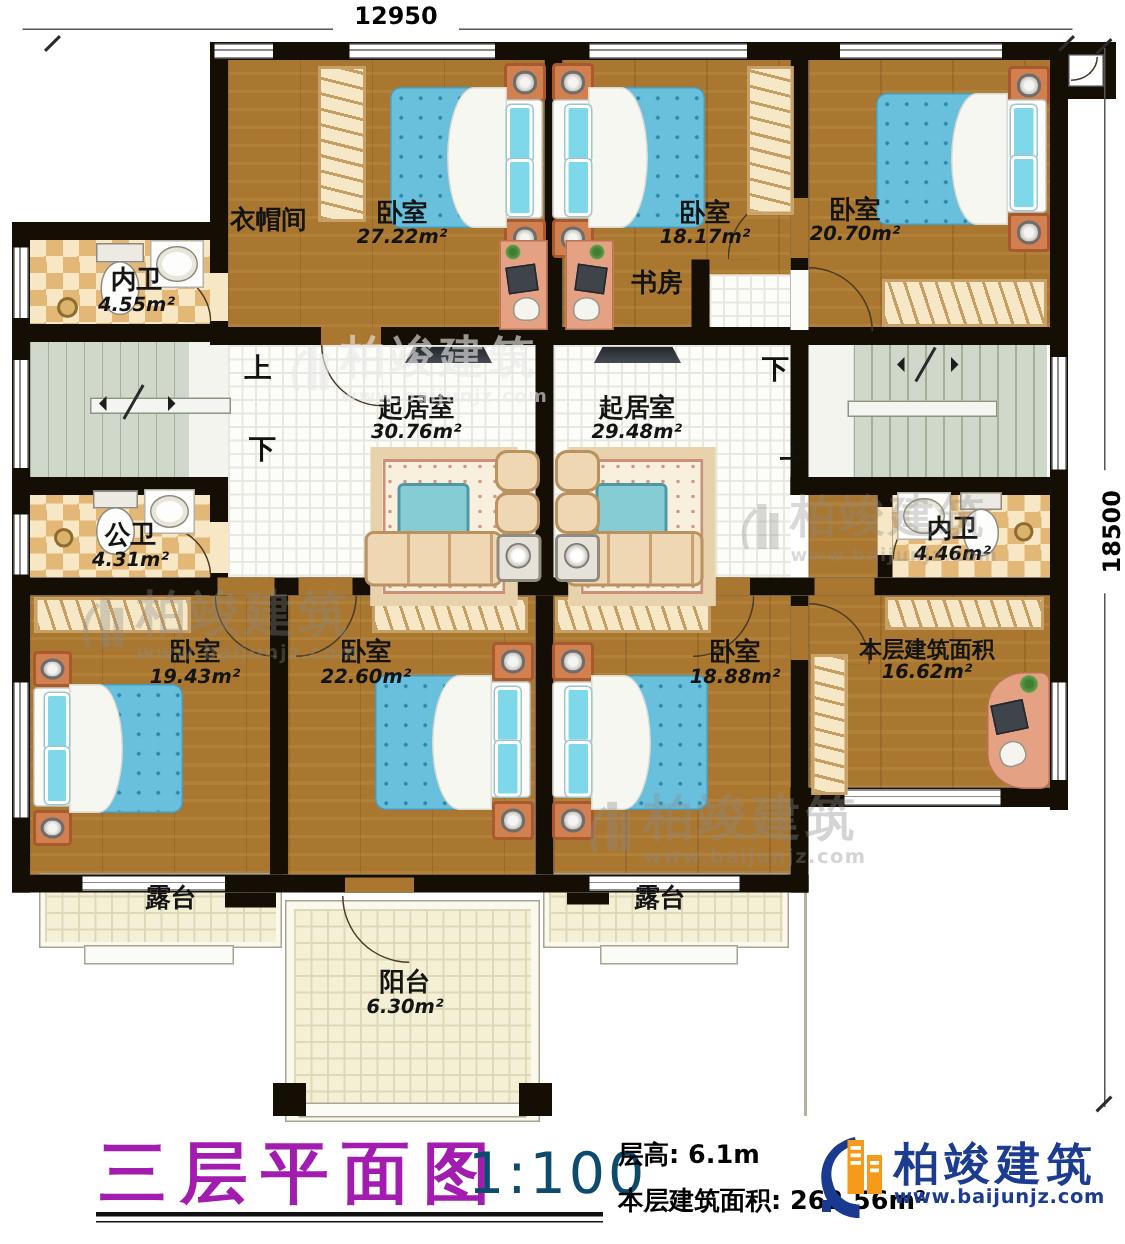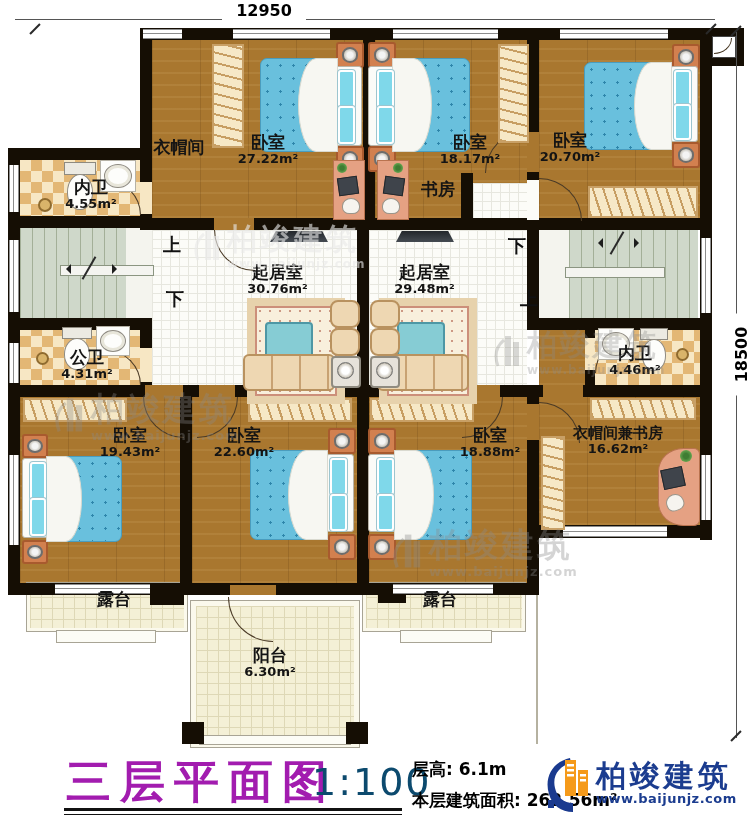--- a/index.html
+++ b/index.html
@@ -57,21 +57,21 @@
   .chairw{position:absolute;background:#f6f4ef;border:1px solid #9a958a;border-radius:50% 50% 40% 40%;}
   .plant{position:absolute;background:radial-gradient(circle,#3f7d33 30%,#66a44f 70%);border-radius:50%;}
   .toilet{position:absolute;background:#fdfdfb;border:1px solid #8e8a80;border-radius:50% 50% 48% 48%;}
   .tank{position:absolute;background:#eceae2;border:1px solid #8e8a80;}
   .pad{position:absolute;background:#fdfdfb;border:1px solid #b5b1a5;}
   .sinko{position:absolute;background:#fdfdfb;border:1px solid #8e8a80;border-radius:50%;box-shadow:inset 0 0 0 3px #e8e6da;}
   .drain{position:absolute;border:2px solid #8f6b2f;border-radius:50%;background:#d9b46a;}
   .rlabel{position:absolute;text-align:center;color:#141414;line-height:1.1;white-space:nowrap;}
   .rlabel .nm{font-size:17px;font-weight:bold;}
   .rlabel .nm.sm{font-size:15px;}
-  .rlabel .ar{font-size:13px;font-weight:bold;}
+  .rlabel .ar{font-size:13px;font-weight:bold;font-style:italic;}
   .updown{position:absolute;font-size:18px;font-weight:bold;color:#111;}
   .wm{position:absolute;display:flex;align-items:flex-start;gap:5px;pointer-events:none;}
   .wm svg{flex:none;}
   .wm-name{font-weight:bold;letter-spacing:3px;line-height:1;}
   .wm-url{font-weight:bold;letter-spacing:1px;margin-top:3px;}
   .dimline{position:absolute;background:#555;}
   .dimtick{position:absolute;width:14px;height:2px;background:#2a2a2a;transform:rotate(-45deg);}
   .dimlabel{position:absolute;font-size:16px;font-weight:bold;color:#000;background:#fff;padding:0 4px;text-align:center;}
   .btitle{position:absolute;font-size:45px;font-weight:600;color:#a21caf;letter-spacing:9px;}
   .bscale{position:absolute;font-size:38px;font-weight:500;color:#0c4a6e;letter-spacing:2px;}
@@ -349,21 +349,21 @@
   </div>
   <div class="rlabel" style="left:198px;top:426px;width:92px">
     <div class="nm">卧室</div>
     <div class="ar">22.60m²</div>
   </div>
   <div class="rlabel" style="left:444px;top:426px;width:92px">
     <div class="nm">卧室</div>
     <div class="ar">18.88m²</div>
   </div>
   <div class="rlabel" style="left:562px;top:425px;width:112px">
-    <div class="nm sm">衣帽间兼书房</div>
+    <div class="nm sm">本层建筑面积</div>
     <div class="ar">16.62m²</div>
   </div>
   <div class="rlabel" style="left:82px;top:590px;width:64px">
     <div class="nm">露台</div>
   </div>
   <div class="rlabel" style="left:238px;top:646px;width:64px">
     <div class="nm">阳台</div>
     <div class="ar">6.30m²</div>
   </div>
   <div class="rlabel" style="left:408px;top:590px;width:64px">

